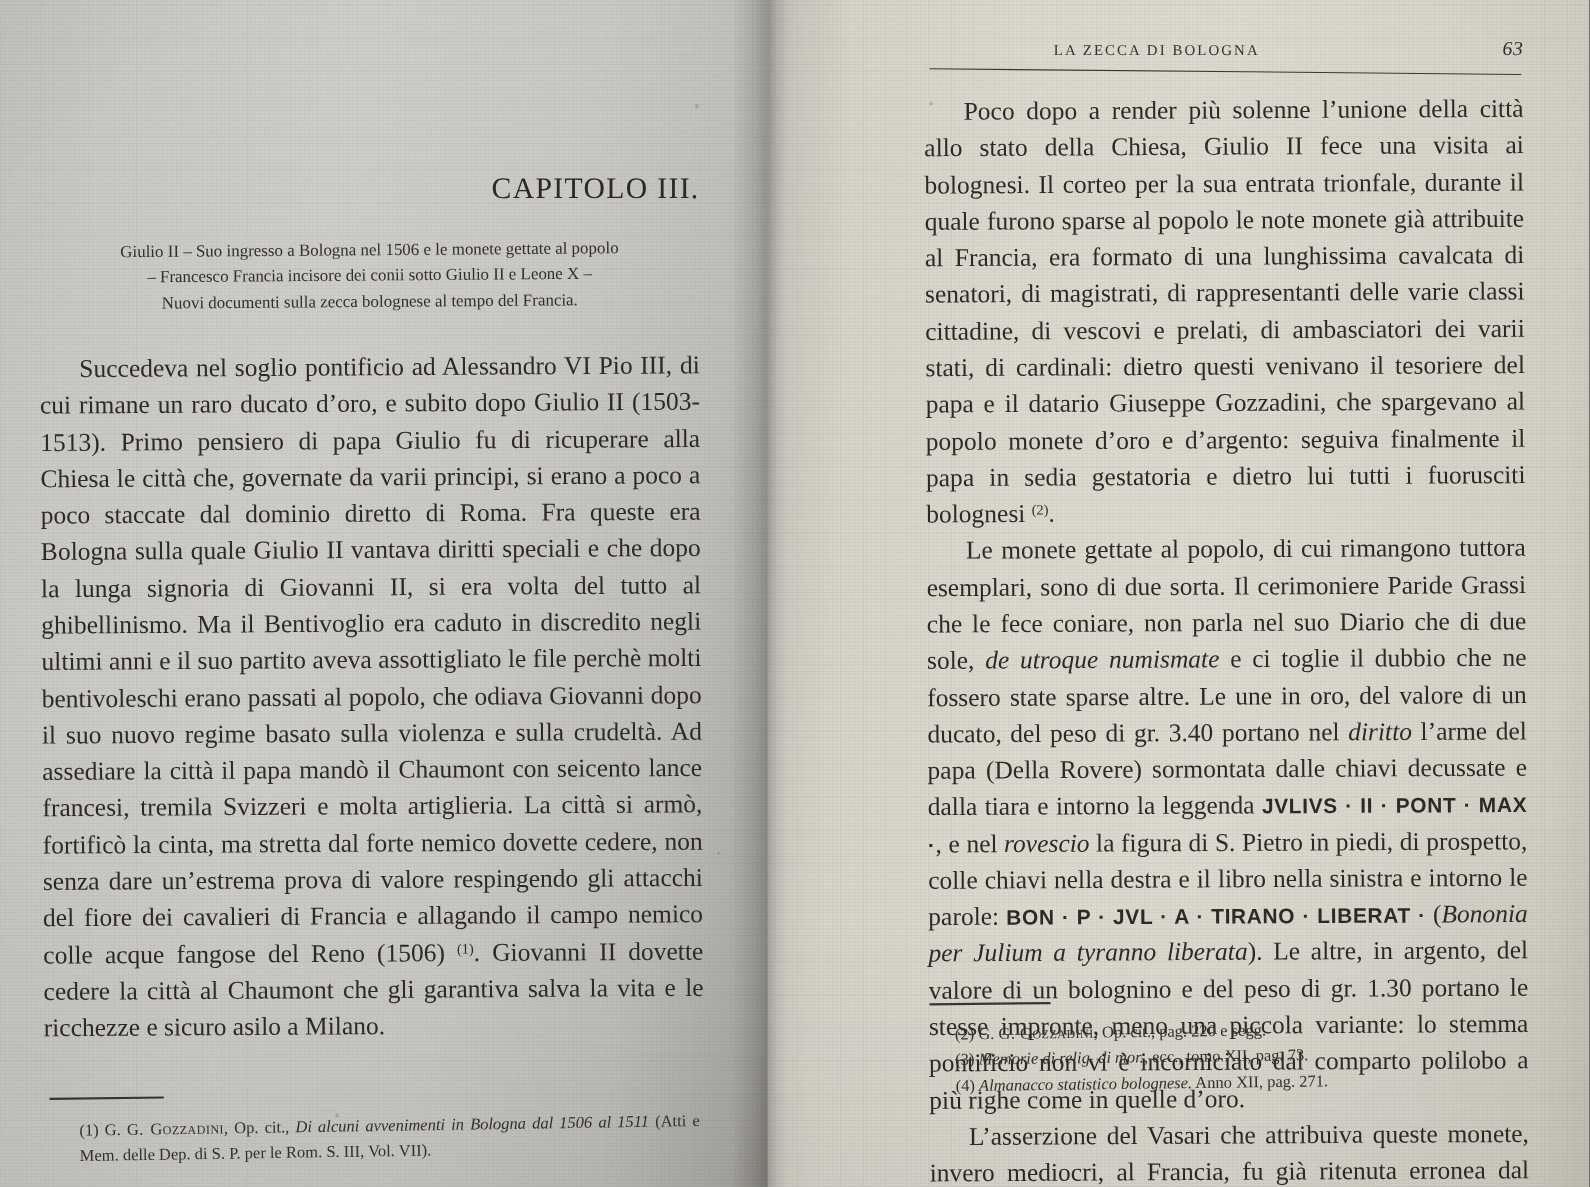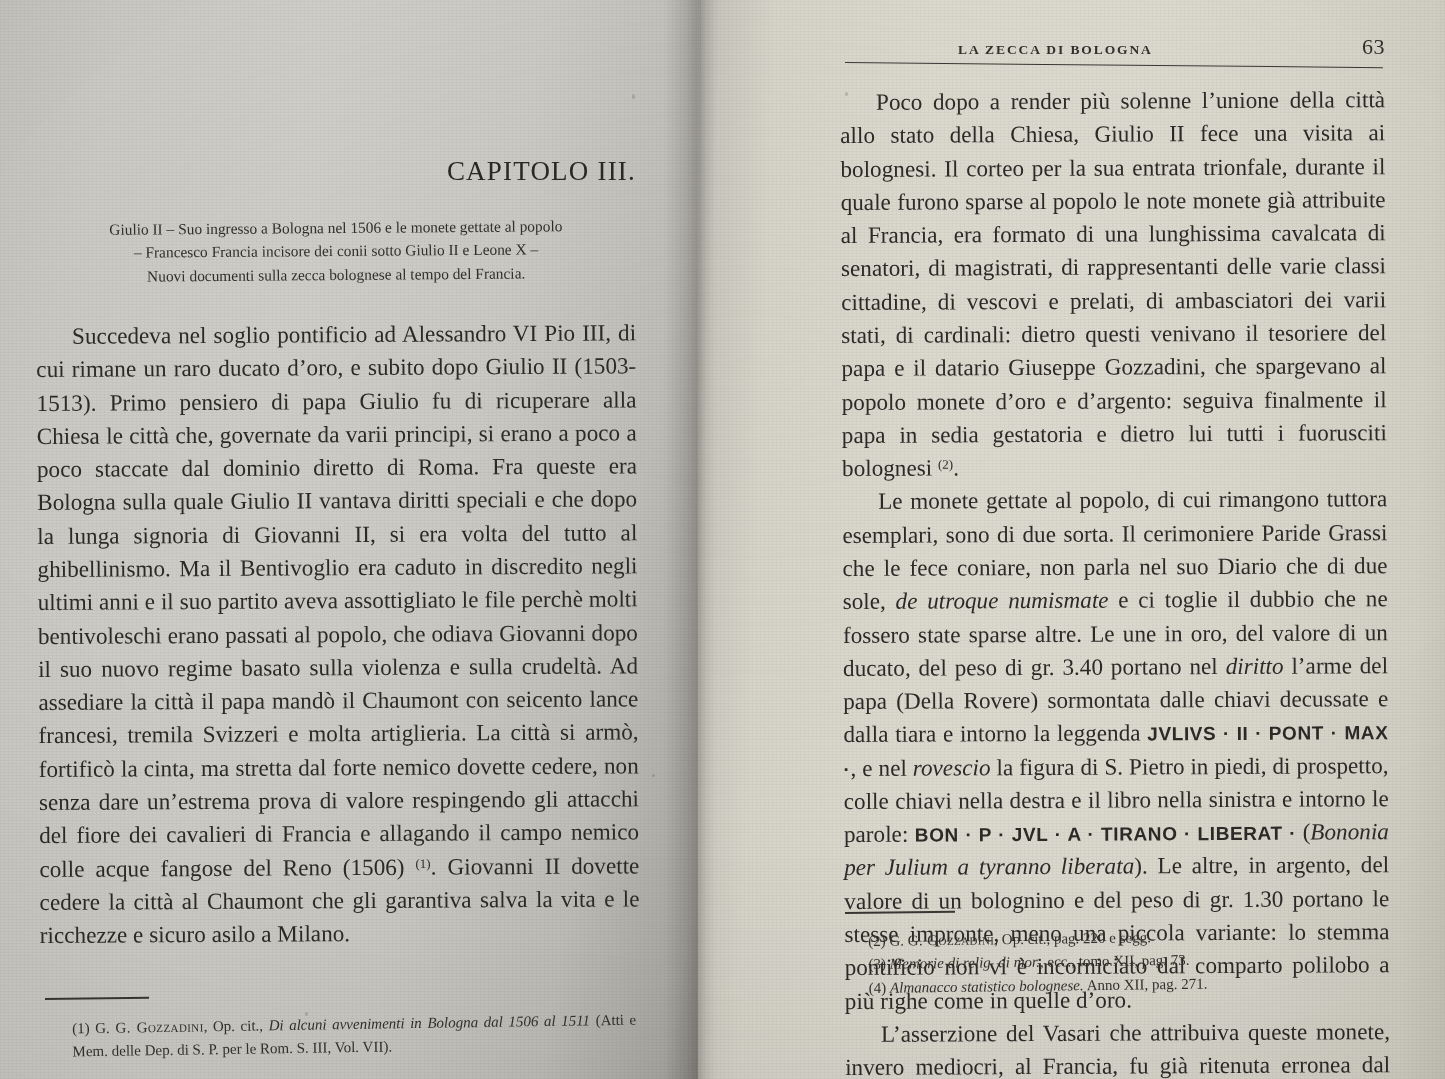--- a/index.html
+++ b/index.html
@@ -103,27 +103,28 @@
     top: 34px;
     width: 545px;
     display: flex;
     align-items: baseline;
     justify-content: space-between;
     color: #33312d;
   }
   .runhead .title {
     font-size: 13.5px;
     letter-spacing: 1.9px;
-    font-weight: 700;
+    font-weight: 400;
     text-transform: uppercase;
     margin-left: 118px;
   }
   .runhead .folio {
-    font-size: 22px;
+    font-size: 18px;
     letter-spacing: .5px;
+    font-style: italic;
   }
   .runhead-rule {
     position: absolute;
     left: 845px;
     top: 62px;
     width: 538px;
     height: 0;
     border-top: 1.6px solid #3a3834;
     transform: rotate(0.55deg);
     transform-origin: left center;

